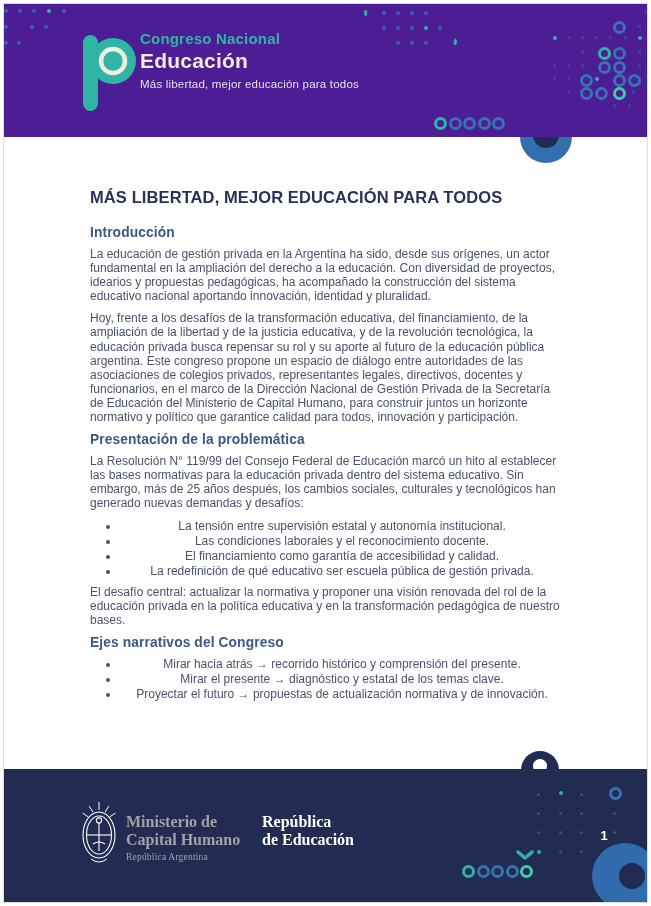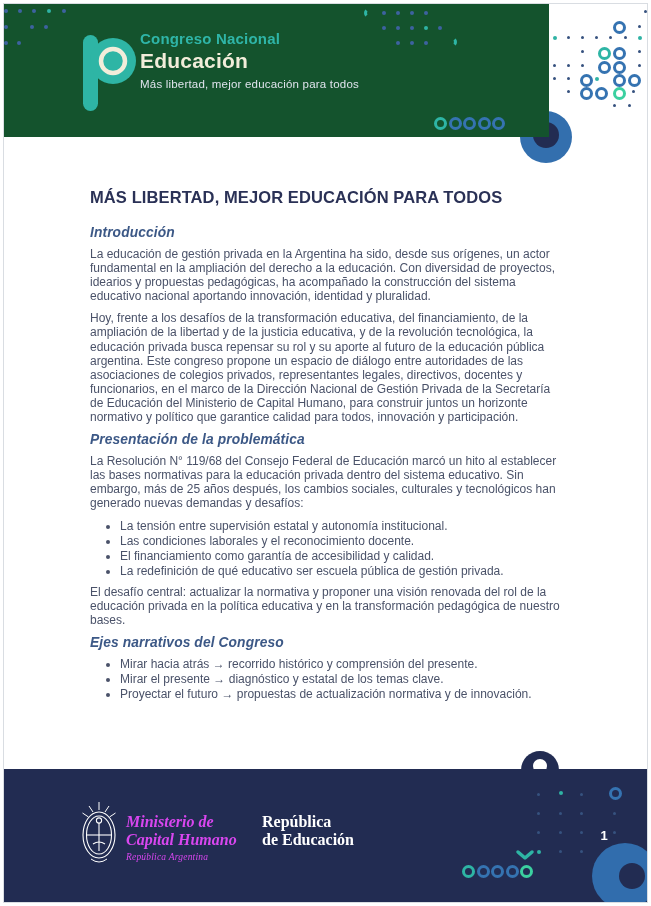--- a/index.html
+++ b/index.html
@@ -1,21 +1,21 @@
 <!DOCTYPE html>
 <html><head>
 <meta charset="utf-8">
 <style>
   html,body{margin:0;padding:0;background:#ffffff;}
   .page{position:relative;width:651px;height:906px;background:#ffffff;overflow:hidden;
         font-family:"Liberation Sans",sans-serif;}
   .frame{position:absolute;inset:3px;border:1px solid #d9dde2;z-index:0;pointer-events:none;}
 
   
-  .banner{position:absolute;left:4px;top:4px;width:545px;height:133px;background:#14532d;z-index:3;}
+  .banner{position:absolute;left:4px;top:4px;width:643px;height:133px;background:#4c1d95;z-index:3;}
   .logo{position:absolute;left:76px;top:26px;}
   .htext{position:absolute;left:136px;top:26px;}
   .kicker{font-size:15px;font-weight:bold;color:#2fb5a8;letter-spacing:.2px;}
   .btitle{font-size:21px;font-weight:bold;color:#f2edda;line-height:21.5px;margin-top:3px;letter-spacing:.2px;}
   .tagline{font-size:11.5px;color:#dfe3ec;margin-top:6px;letter-spacing:.2px;}
 
   
   .orn{position:absolute;inset:0;}
   .orn span{position:absolute;display:block;}
   .d  {width:4px;height:4px;border-radius:50%;background:#3d62a0;}
@@ -29,30 +29,30 @@
 
   .circle-top-blue{position:absolute;left:520px;top:111px;width:52px;height:52px;border-radius:50%;
                    background:#336fae;z-index:2;}
   .circle-top-notch{position:absolute;left:533px;top:122px;width:26px;height:26px;border-radius:50%;
                    background:#222c52;z-index:2;}
   .donut-bottom{position:absolute;left:518px;top:747px;z-index:2;}
 
   
   main{position:absolute;left:90px;top:188px;width:474px;z-index:1;color:#4a5269;}
   h1{font-size:16.5px;font-weight:bold;color:#2a3156;margin:0 0 18px;letter-spacing:.1px;}
-  h2{font-size:13.8px;font-weight:bold;color:#3c5886;margin:0 0 7px;letter-spacing:.1px;font-style:italic;}
+  h2{font-size:13.8px;font-weight:bold;color:#3c5886;margin:0 0 7px;letter-spacing:.1px;}
   p{font-size:12px;line-height:14.1px;margin:0 0 8px;}
   ul{margin:4px 0 6px;padding-left:30px;}
-  li{font-size:12px;line-height:15px;margin:0;}
+  li{font-size:12px;line-height:15px;margin:0;text-align:center;}
   section{margin:0;}
 
   
   .footer{position:absolute;left:4px;top:769px;width:643px;height:133px;background:#222c52;z-index:3;overflow:hidden;}
   .coat{position:absolute;left:72px;top:20px;}
-  .ministry{position:absolute;left:122px;top:44px;color:#d946ef;font-family:"Liberation Serif",serif;font-style:italic;}
+  .ministry{position:absolute;left:122px;top:44px;color:#a3a3a3;font-family:"Liberation Serif",serif;}
   .ministry .big{font-size:16px;font-weight:bold;line-height:18px;}
   .ministry .sub{font-size:9.5px;margin-top:3px;letter-spacing:.2px;}
   .secretariat{position:absolute;left:258px;top:44px;color:#ffffff;font-family:"Liberation Serif",serif;
                font-size:16px;font-weight:bold;line-height:18px;}
   .pagenum{position:absolute;left:586px;top:59px;width:28px;text-align:center;color:#ffffff;
            font-size:13px;font-weight:bold;}
   .chev{position:absolute;left:511px;top:80px;}
   .corner-circle{position:absolute;right:-16px;bottom:-12px;}
 </style>
 </head>
@@ -151,21 +151,21 @@
     <h1>MÁS LIBERTAD, MEJOR EDUCACIÓN PARA TODOS</h1>
 
     <section>
       <h2>Introducción</h2>
       <p>La educación de gestión privada en la Argentina ha sido, desde sus orígenes, un actor fundamental en la ampliación del derecho a la educación. Con diversidad de proyectos, idearios y propuestas pedagógicas, ha acompañado la construcción del sistema educativo nacional aportando innovación, identidad y pluralidad.</p>
       <p>Hoy, frente a los desafíos de la transformación educativa, del financiamiento, de la ampliación de la libertad y de la justicia educativa, y de la revolución tecnológica, la educación privada busca repensar su rol y su aporte al futuro de la educación pública argentina. Este congreso propone un espacio de diálogo entre autoridades de las asociaciones de colegios privados, representantes legales, directivos, docentes y funcionarios, en el marco de la Dirección Nacional de Gestión Privada de la Secretaría de Educación del Ministerio de Capital Humano, para construir juntos un horizonte normativo y político que garantice calidad para todos, innovación y participación.</p>
     </section>
 
     <section>
       <h2>Presentación de la problemática</h2>
-      <p>La Resolución N° 119/68 del Consejo Federal de Educación marcó un hito al establecer las bases normativas para la educación privada dentro del sistema educativo. Sin embargo, más de 25 años después, los cambios sociales, culturales y tecnológicos han generado nuevas demandas y desafíos:</p>
+      <p>La Resolución N° 119/99 del Consejo Federal de Educación marcó un hito al establecer las bases normativas para la educación privada dentro del sistema educativo. Sin embargo, más de 25 años después, los cambios sociales, culturales y tecnológicos han generado nuevas demandas y desafíos:</p>
       <ul>
         <li>La tensión entre supervisión estatal y autonomía institucional.</li>
         <li>Las condiciones laborales y el reconocimiento docente.</li>
         <li>El financiamiento como garantía de accesibilidad y calidad.</li>
         <li>La redefinición de qué educativo ser escuela pública de gestión privada.</li>
       </ul>
       <p>El desafío central: actualizar la normativa y proponer una visión renovada del rol de la educación privada en la política educativa y en la transformación pedagógica de nuestro bases.</p>
     </section>
 
     <section>

